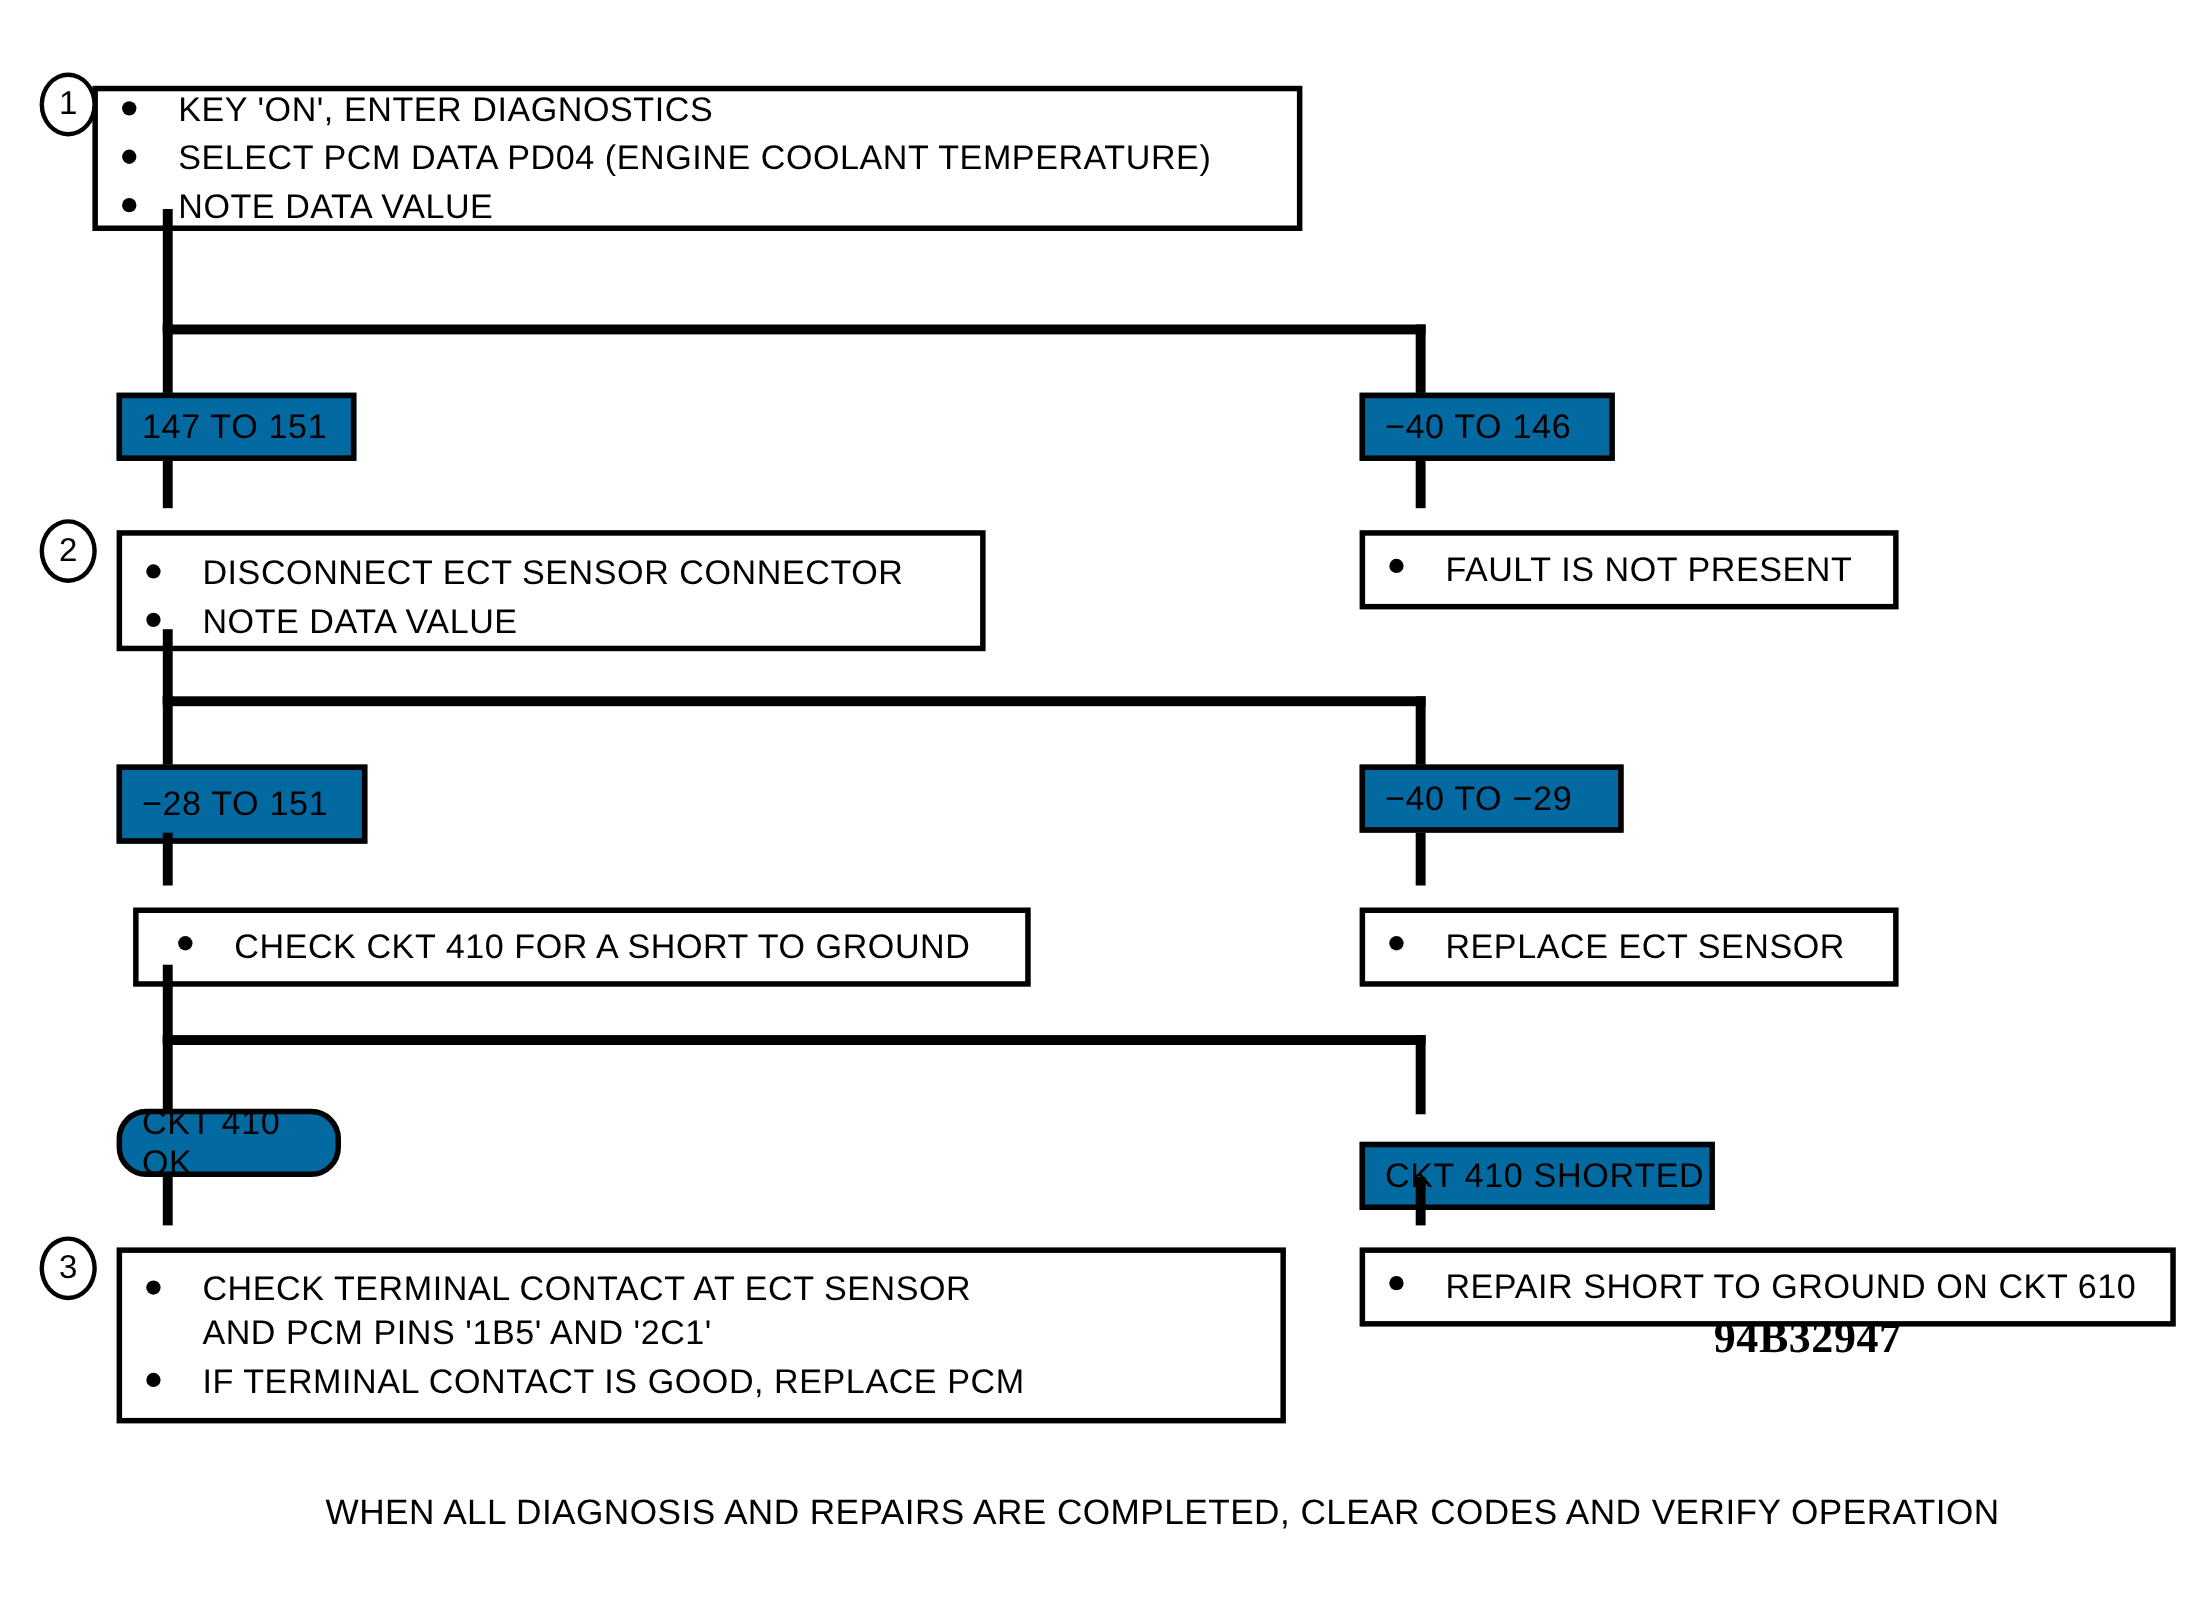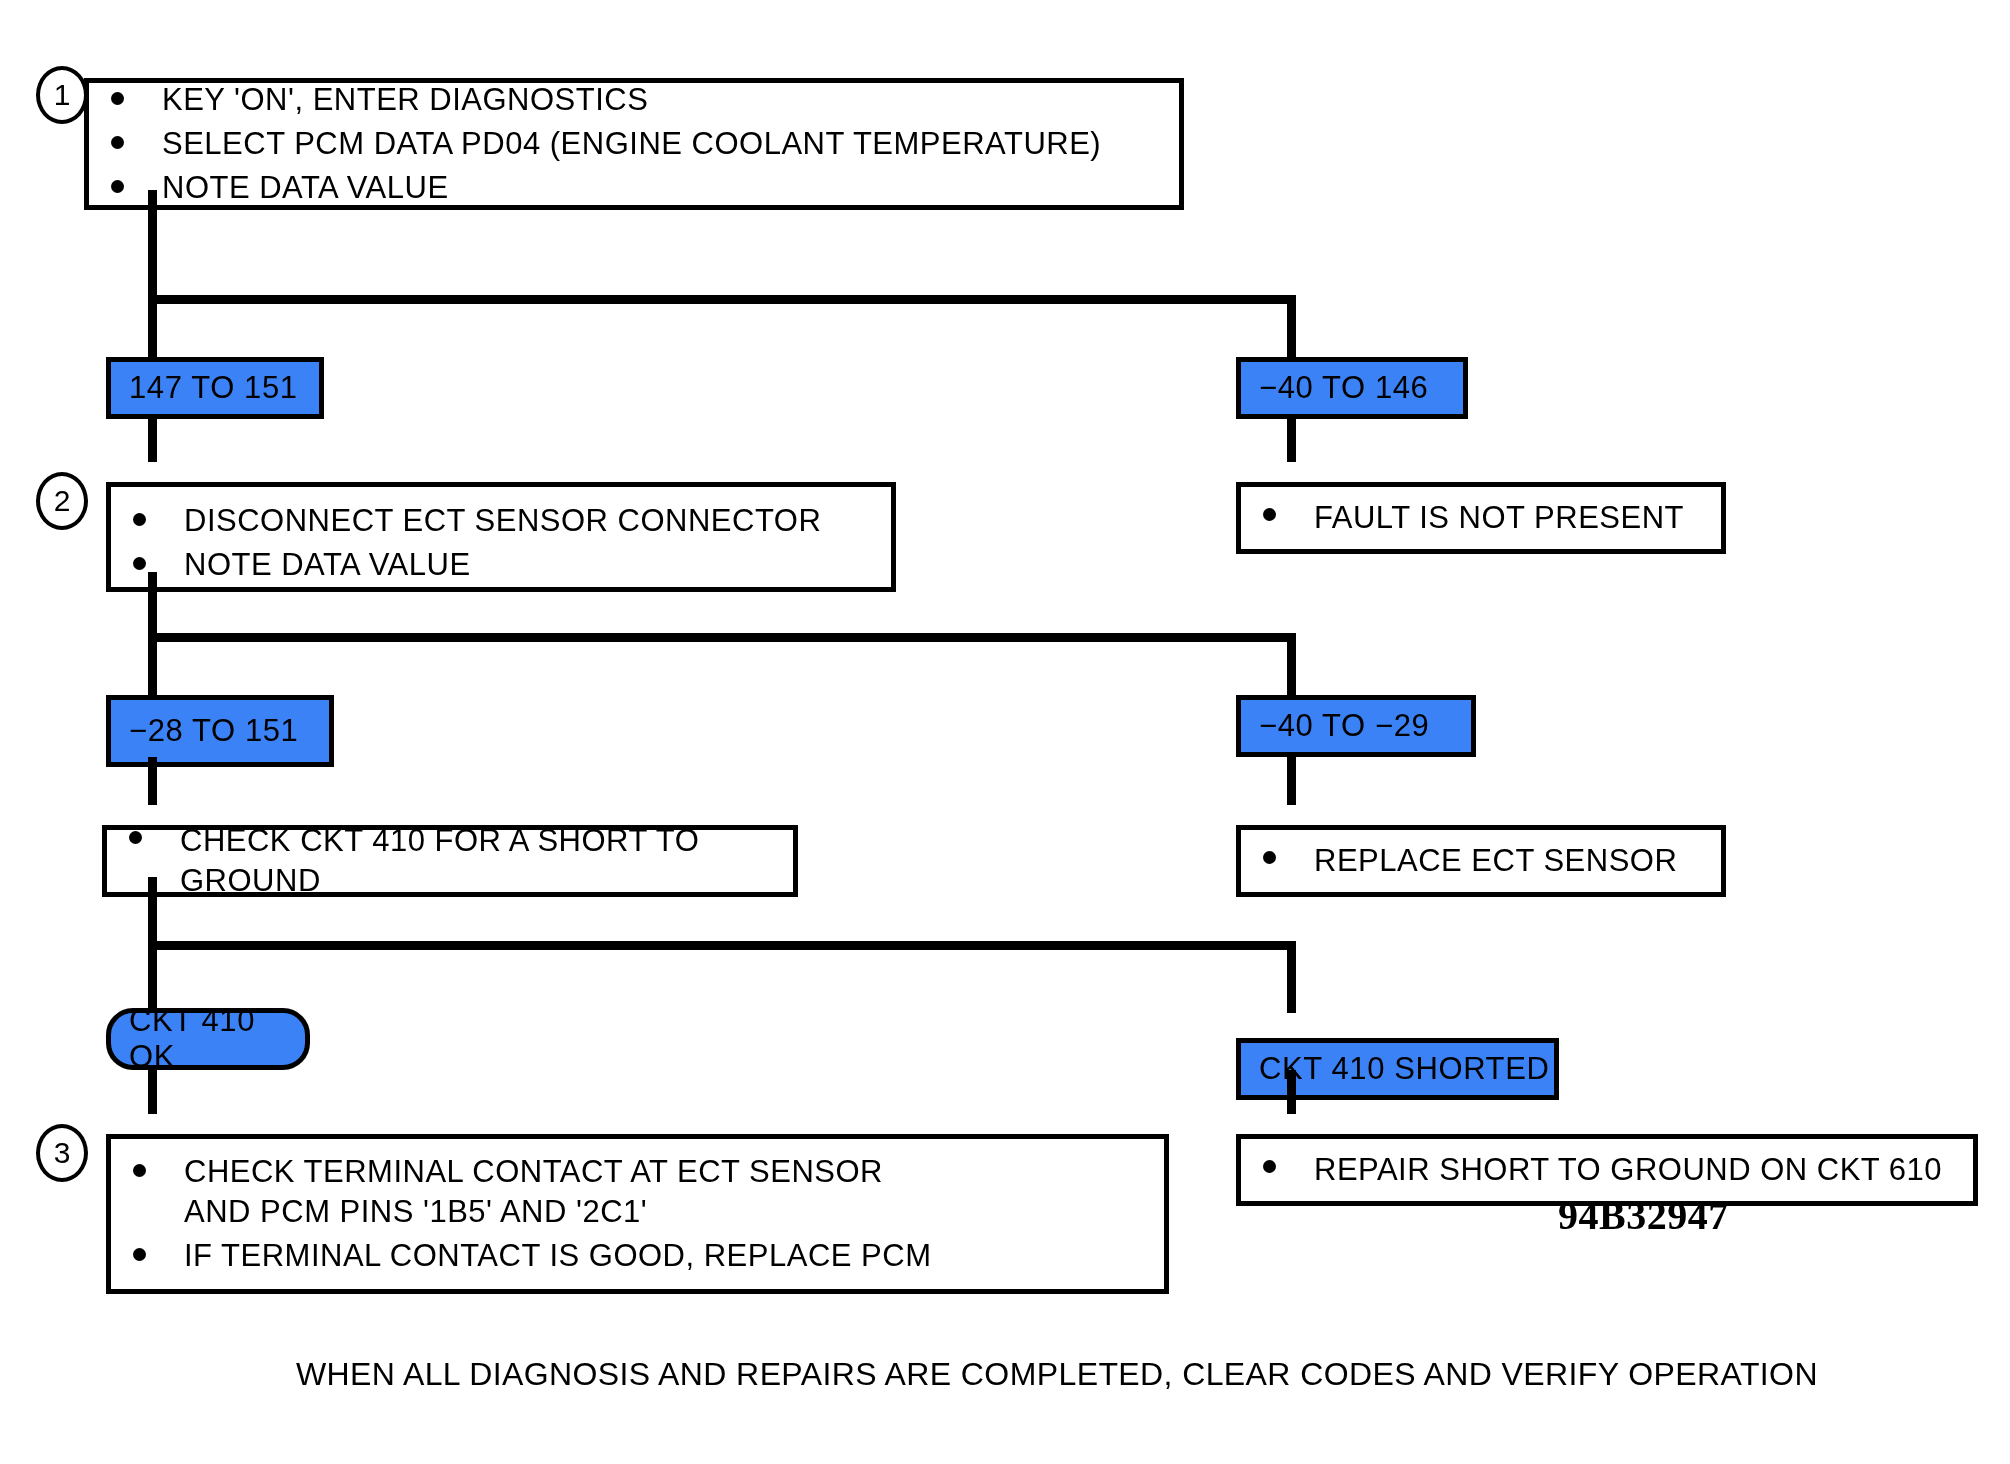--- a/index.html
+++ b/index.html
@@ -35,21 +35,21 @@
     flex-direction: column;
     justify-content: center;
     margin-top: 20px;
   }
 
   
   .label-box {
     position: absolute;
     box-sizing: border-box;
     border: 5px solid #000000;
-    background: #3b82f6;
+    background: #0369a1;
     display: flex;
     align-items: center;
     font-size: 31px;
     letter-spacing: 0.6px;
     padding-left: 18px;
   }
 
   
   .bullet-row {
     display: flex;
@@ -177,21 +177,21 @@
     <span>−28 TO 151</span>
   </div>
 
   <div class="label-box" style="left:1236px; top:695px; width:240px; height:62px;">
     <span>−40 TO −29</span>
   </div>
 
   <div class="line-v" style="left:148px; top:757px; width:9px; height:48px;"></div>
   <div class="line-v" style="left:1287px; top:757px; width:9px; height:48px;"></div>
 
-  <div class="box" style="left:102px; top:805px; width:696px; height:72px;">
+  <div class="box" style="left:121px; top:805px; width:816px; height:72px;padding-left:14px;">
     <div class="bullet-row">
       <span class="bullet" style="margin-top:10px;"></span>
       <span class="bullet-text">CHECK CKT 410 FOR A SHORT TO GROUND</span>
     </div>
   </div>
 
   <div class="box" style="left:1236px; top:805px; width:490px; height:72px;">
     <div class="bullet-row">
       <span class="bullet" style="margin-top:10px;"></span>
       <span class="bullet-text">REPLACE ECT SENSOR</span>

